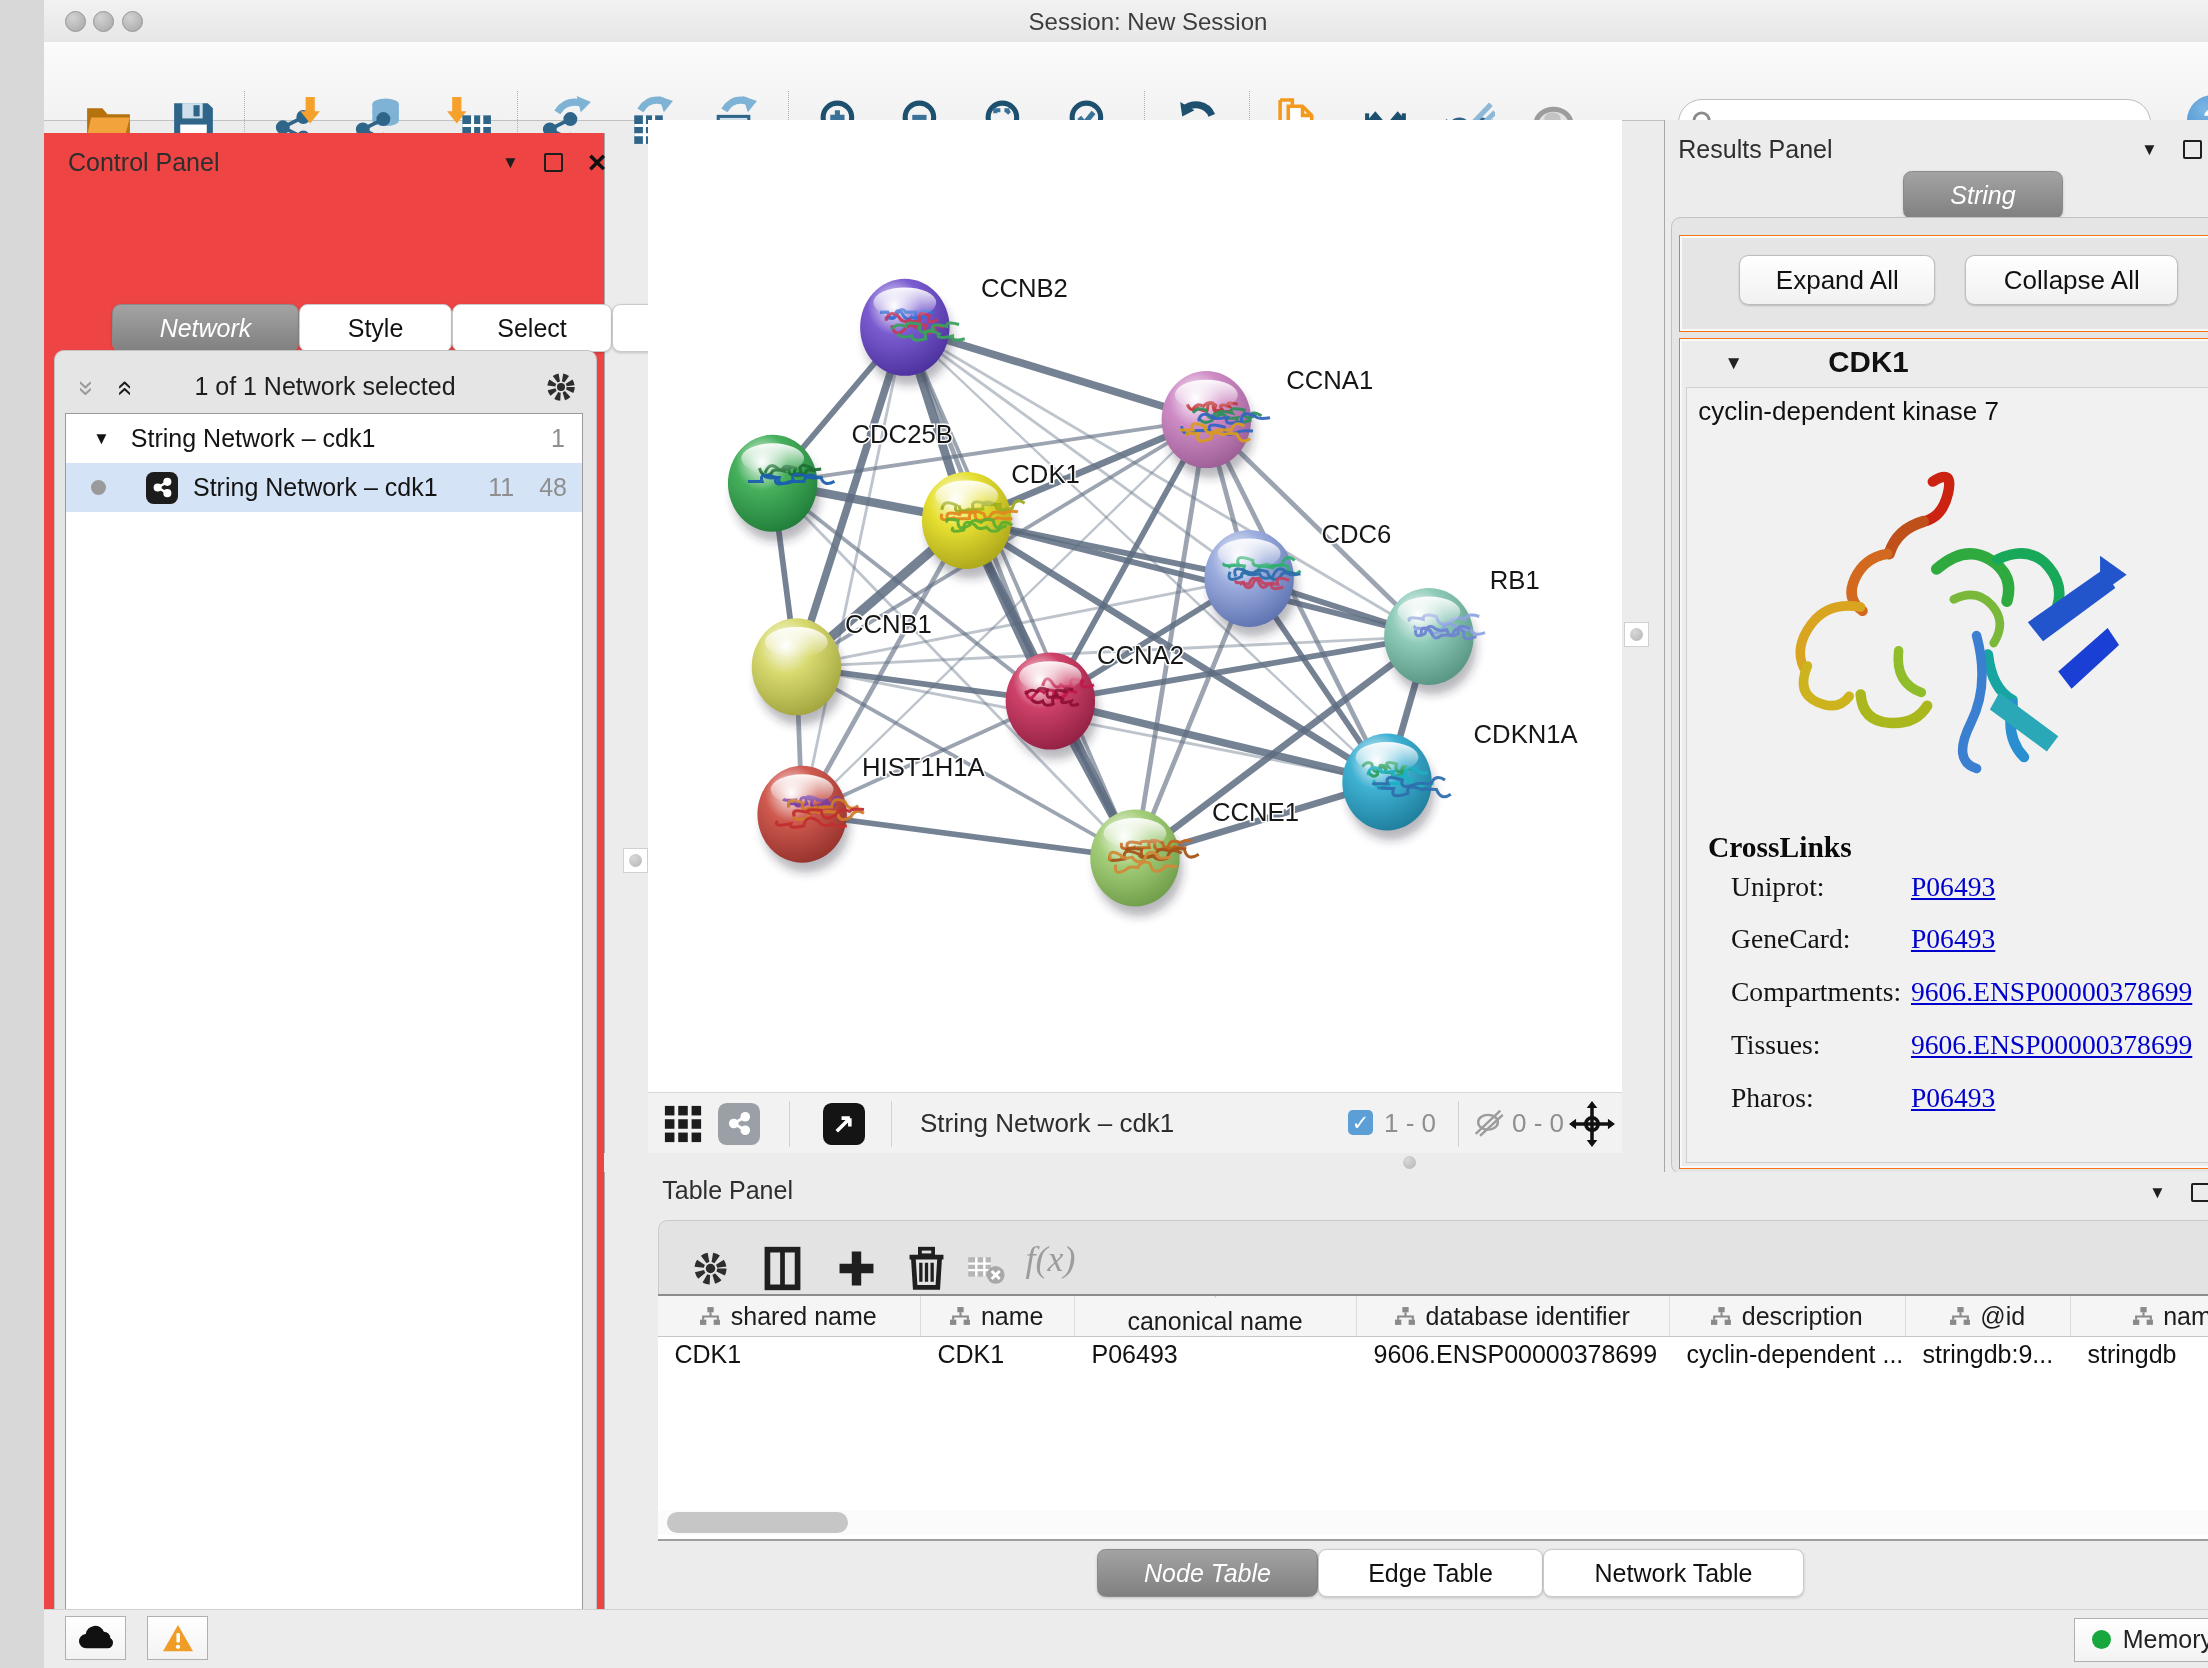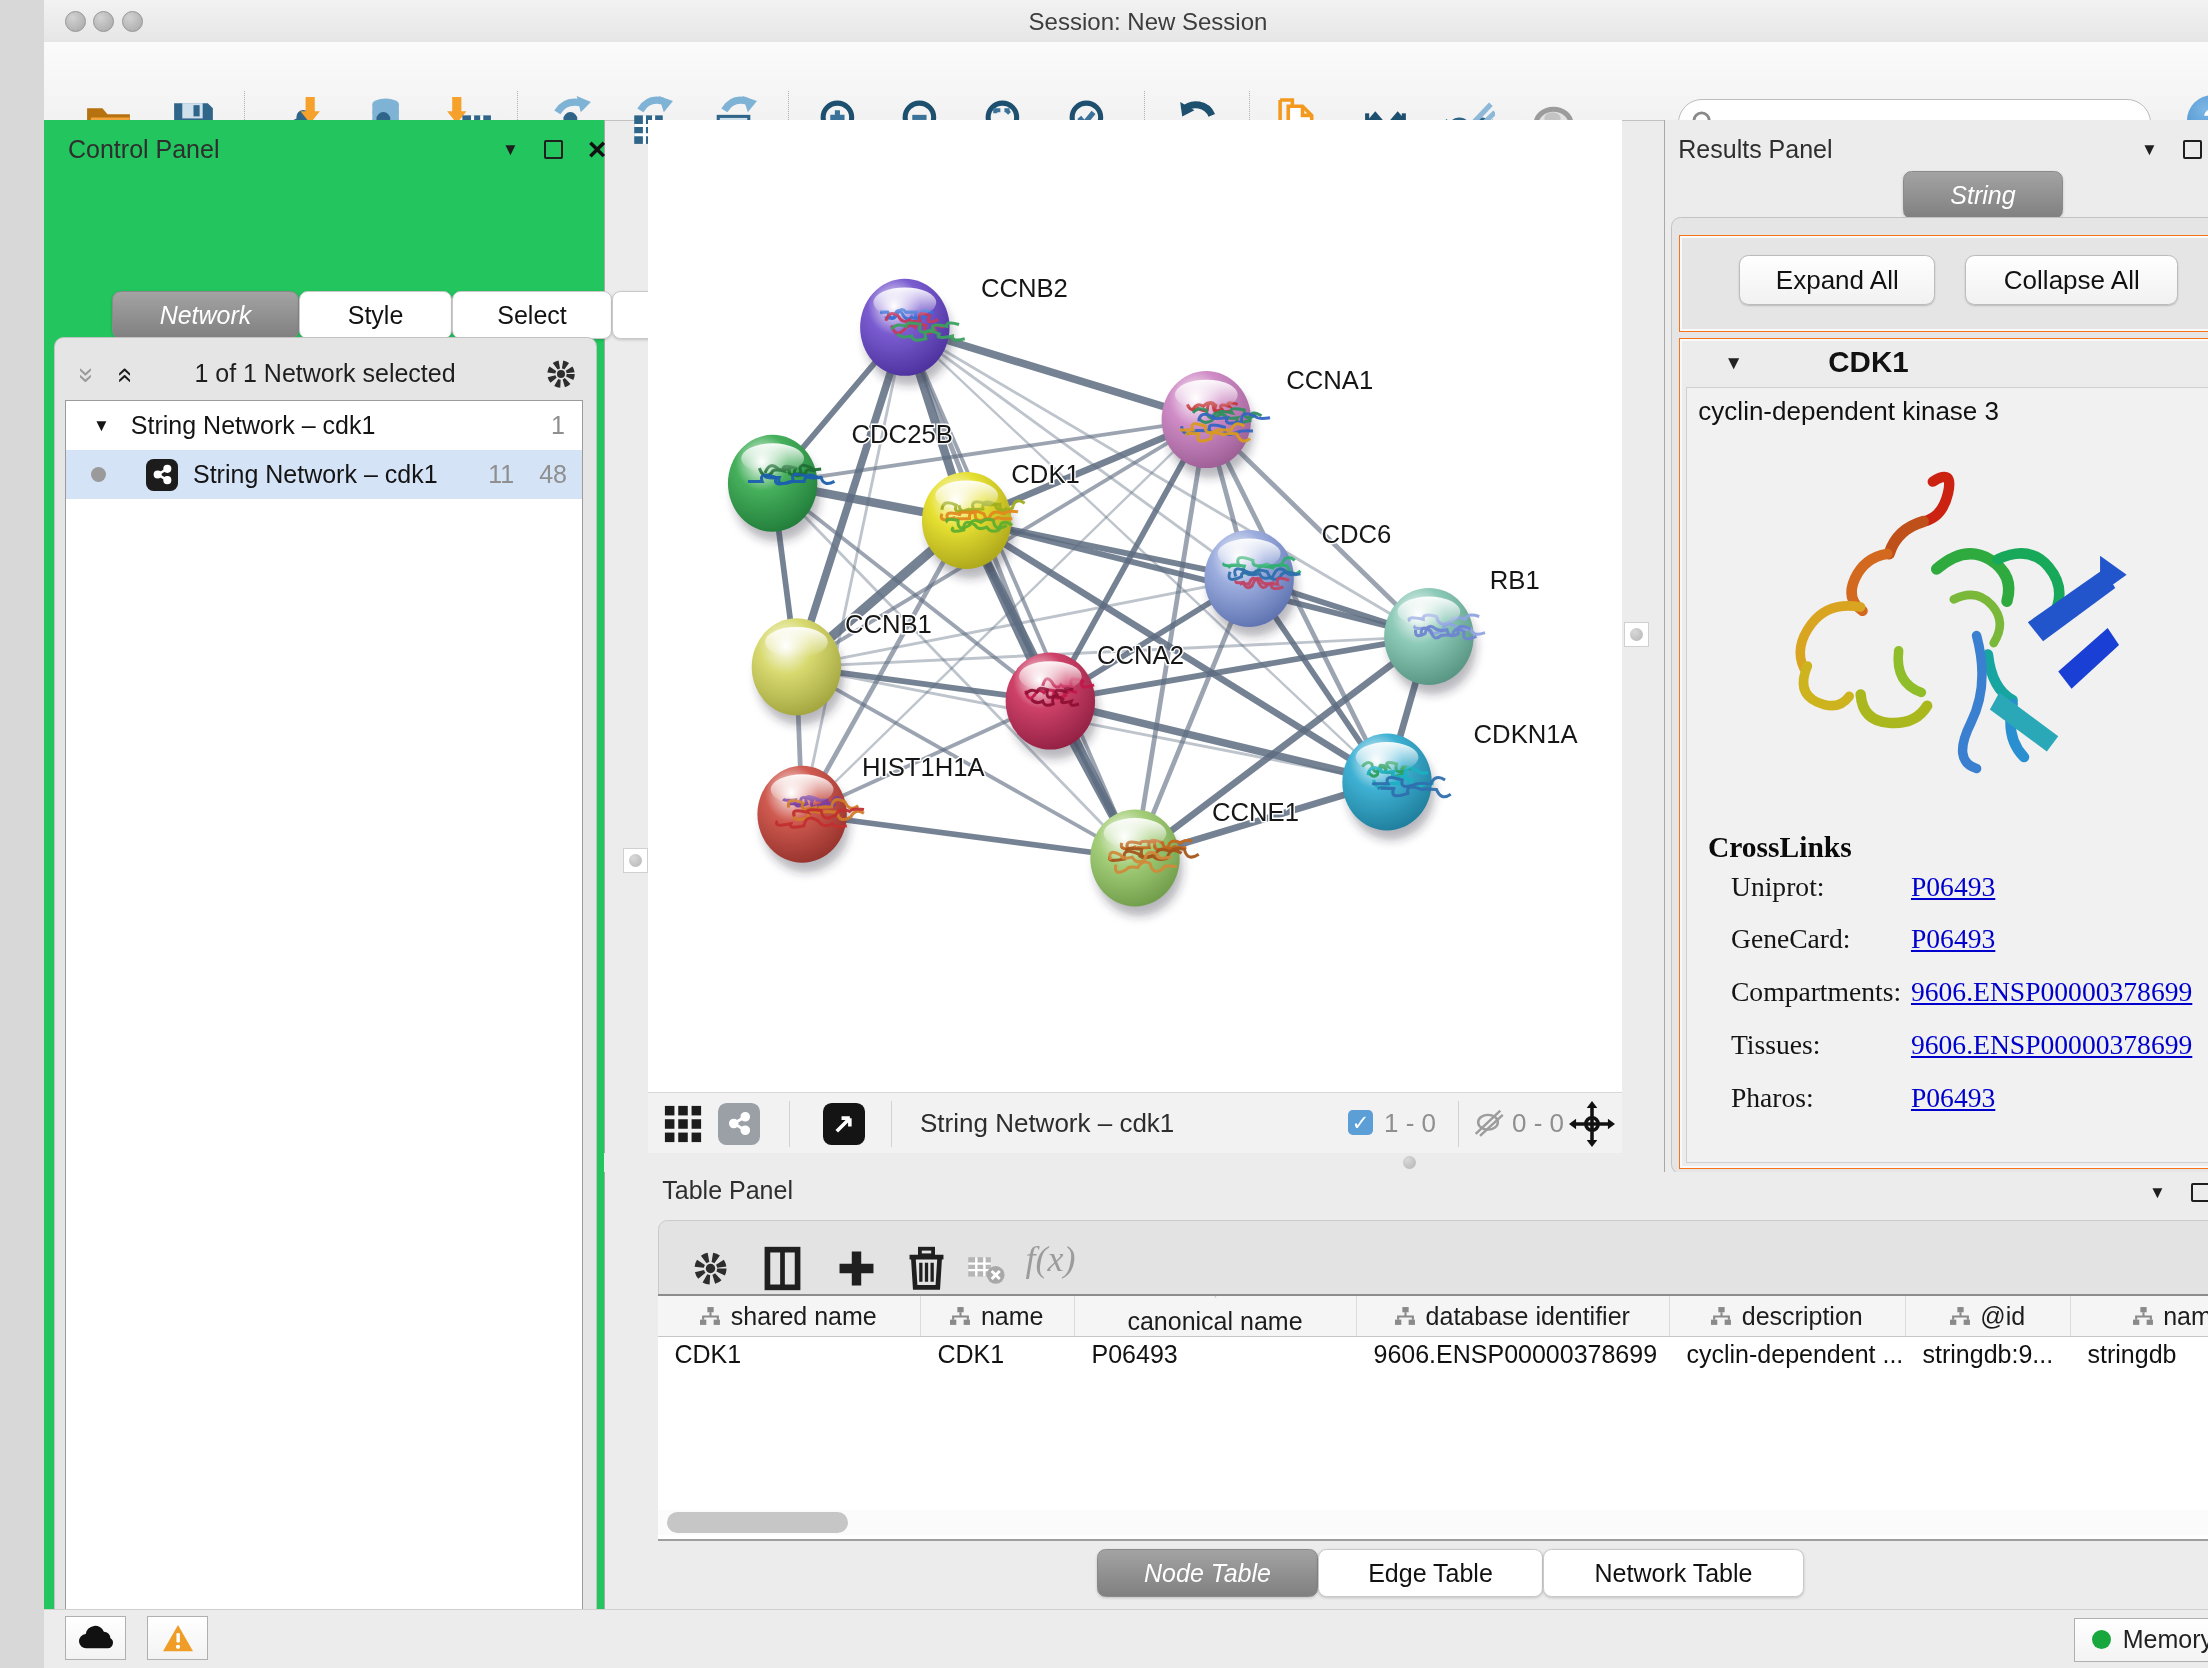--- a/index.html
+++ b/index.html
@@ -34,21 +34,21 @@
   .tab{height:46px;padding:0 23px;background:#fff;border:1px solid #c9c9c9;border-radius:8.6px;
        display:flex;align-items:center;justify-content:center;font-size:25px;color:#111;
        box-shadow:0 1px 2.9px rgba(0,0,0,.18);cursor:pointer;white-space:nowrap;}
   .tab.active{background:linear-gradient(#a3a3a3,#808080);color:#fff;border-color:#8a8a8a;font-style:italic;}
   .content-box{position:absolute;background:#e5e5e5;border:1px solid #c2c2c2;border-radius:9.5px;}
   .inner-box{position:absolute;border:1px solid #f97316;box-shadow:inset 0 0 0 1.9px #fafafa;}
   .btn{background:linear-gradient(#ffffff,#f1f1f1);border:1px solid #bcbcbc;border-radius:9.5px;
        font-size:26px;color:#111;display:flex;align-items:center;justify-content:center;
        box-shadow:0 1px 1.9px rgba(0,0,0,.2);cursor:pointer;}
   
-  #control-panel{left:0;top:120px;width:560px;height:1489px;border-right:1.9px solid #a8a8a8;background:#22c55e;}
+  #control-panel{left:0;top:133px;width:560px;height:1489px;border-right:1.9px solid #a8a8a8;background:#ef4444;}
   #cp-tree{position:absolute;left:21px;top:280px;width:516px;height:1320px;background:#fff;border:1px solid #9b9b9b;}
   .tree-row{position:relative;height:49px;display:flex;align-items:center;font-size:25px;color:#141414;}
   .tree-row.selected{background:#d5e3f6;}
   .tree-count{color:#8f8f8f;}
   .string-app-icon{width:32px;height:32px;background:#1c1c1c;border-radius:7.6px;display:flex;
                    align-items:center;justify-content:center;}
   .chev{display:inline-block;font-size:28.5px;line-height:1;transform:rotate(90deg);color:#1a1a1a;cursor:pointer;}
   .chev.down{color:#9a9a9a;}
   
   #network-view{left:604px;top:120px;width:974px;height:972px;background:#fff;}
@@ -641,21 +641,21 @@
             <span>Expand All</span>
           </div>
         <div class="btn" style="position:absolute;left:285px;top:19px;width:211px;height:48px">
             <span>Collapse All</span>
           </div>
       </div>
       <div class="inner-box" style="left:7.6px;top:120px;width:556px;height:829px;background:#ececec">
         <span style="position:absolute;left:44px;top:13.3px;font-size:19px">▼</span>
         <span style="position:absolute;left:148px;top:5.7px;font-size:29.5px;font-weight:bold;color:#111">CDK1</span>
         <div style="position:absolute;left:5.7px;top:48px;width:543px;height:774px;background:#f1f1f1;border:1px solid #cfcfcf">
-          <span style="position:absolute;left:11.4px;top:7.6px;font-size:26px;color:#111">cyclin-dependent kinase 3</span>
+          <span style="position:absolute;left:11.4px;top:7.6px;font-size:26px;color:#111">cyclin-dependent kinase 7</span>
 
           <svg style="position:absolute;left:86px;top:67px" width="371" height="361" viewBox="0 0 390 380">
             <g fill="none" stroke-linecap="round">
               <path d="M168 28q22-14 16 12t-26 30" stroke="#cc2211" stroke-width="11"></path>
               <path d="M158 70q-28 8-36 34" stroke="#c0501a" stroke-width="12"></path>
               <path d="M120 104q-24 4-34 26t8 34" stroke="#d2691e" stroke-width="11"></path>
               <path d="M92 160q-34-6-52 18t-8 46" stroke="#d9a520" stroke-width="10"></path>
               <path d="M36 222q-12 28 10 38t34-6" stroke="#cdb41e" stroke-width="10"></path>
               <path d="M92 252q2 28 30 30t40-18" stroke="#aab81e" stroke-width="11"></path>
               <path d="M132 206q-4 34 24 44" stroke="#8fbe2a" stroke-width="10"></path>

